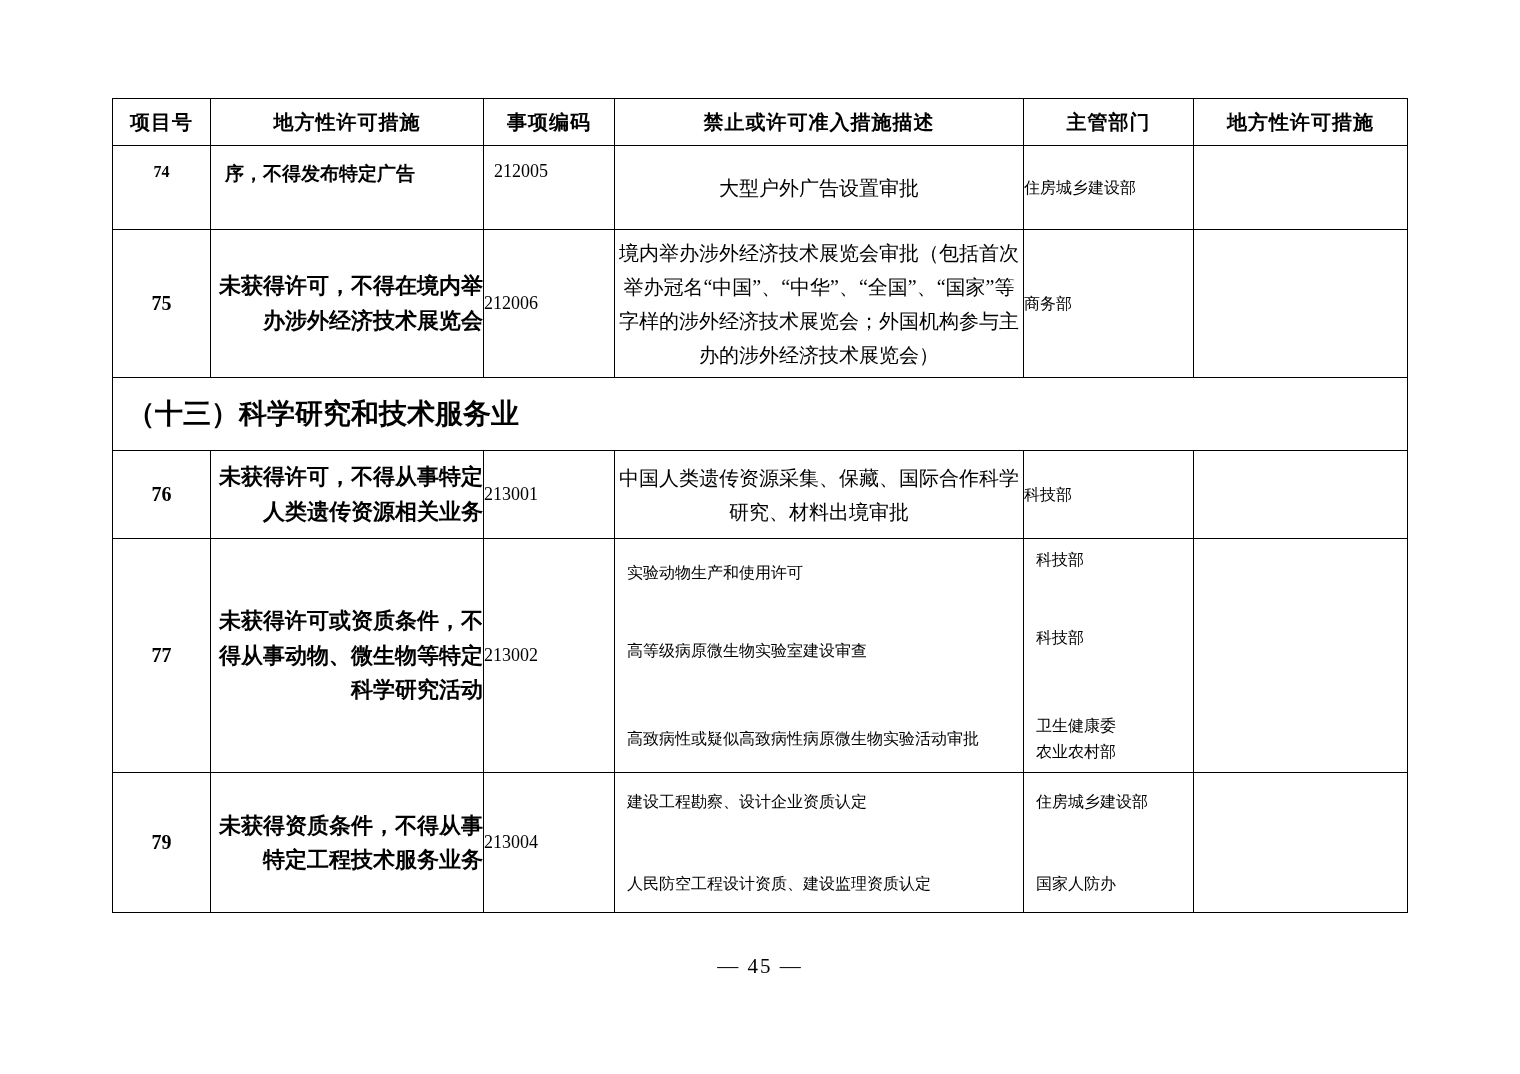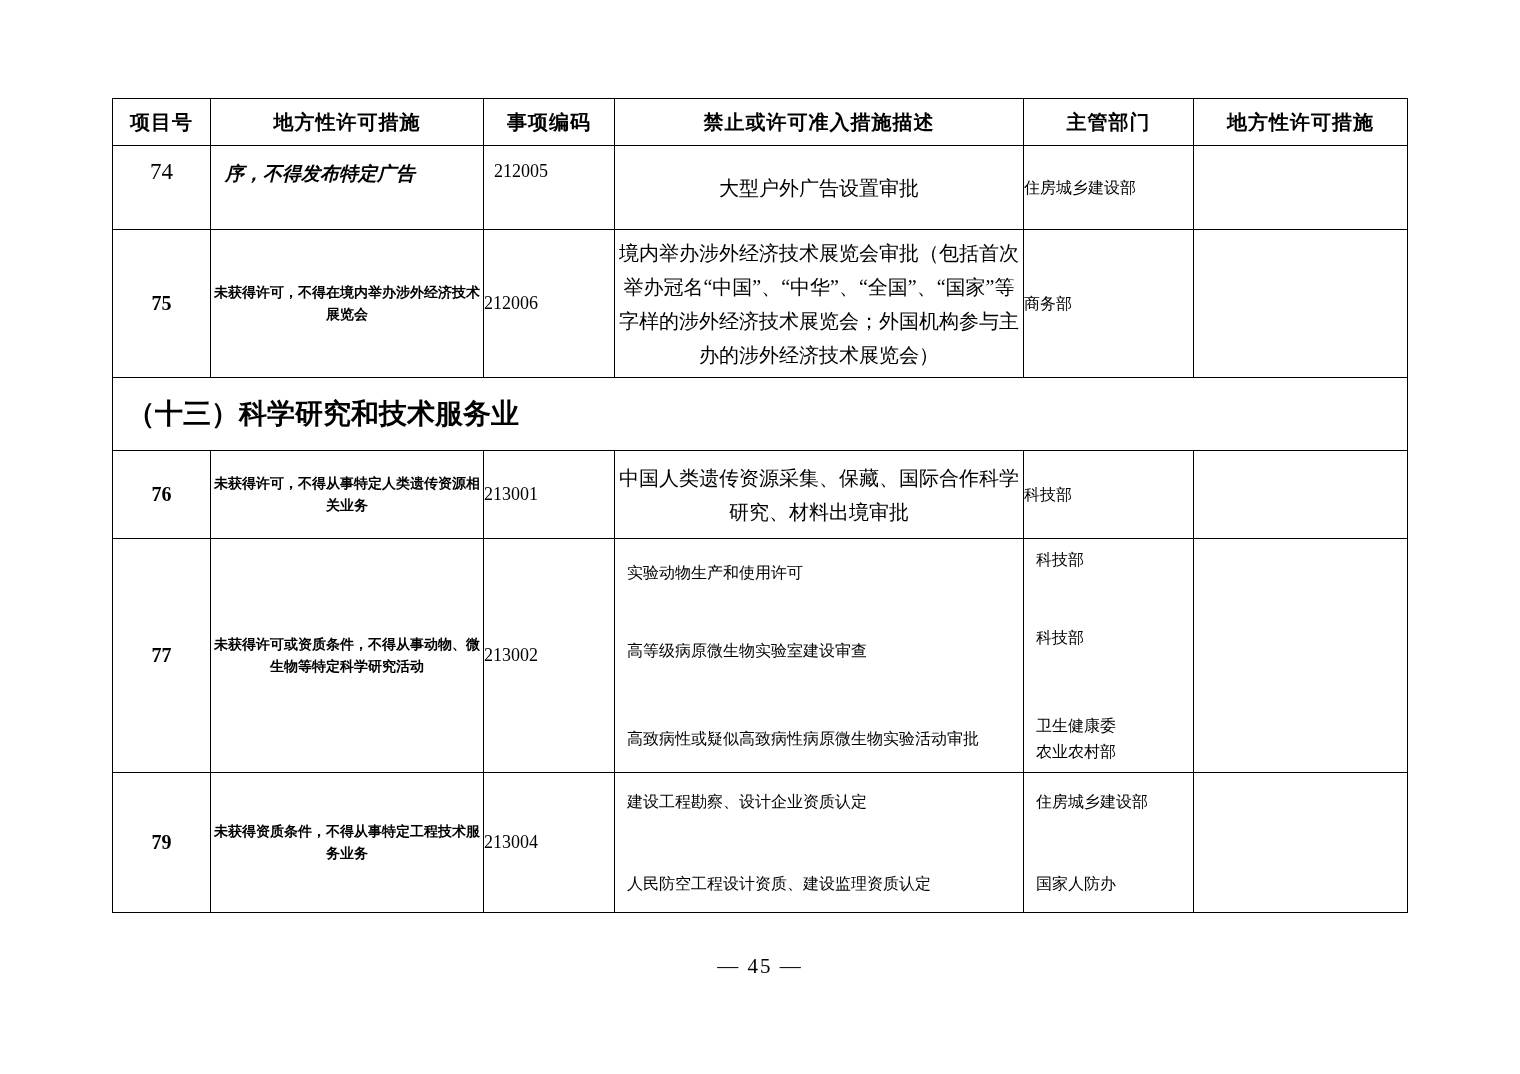--- a/index.html
+++ b/index.html
@@ -49,25 +49,25 @@
     font-family: "Liberation Serif", "DejaVu Serif", serif;
     height: 46px;
     letter-spacing: 1px;
   }
   .num {
     text-align: center;
     font-size: 20px;
     font-weight: bold;
   }
   .item-text {
-    font-size: 14px;
+    font-size: 22px;
     font-weight: bold;
     line-height: 1.55;
     padding: 6px 8px 6px 14px;
-    text-align: center;
+    text-align: right;
   }
   .code {
     font-size: 18px;
     padding-left: 10px;
     text-align: left;
   }
   .desc {
     font-size: 20px;
     line-height: 1.7;
     padding: 8px 10px 8px 12px;
@@ -110,30 +110,29 @@
     text-align: center;
     font-size: 21px;
     letter-spacing: 2px;
     font-family: "Liberation Serif", "DejaVu Serif", serif;
   }
   
   .cut-num {
     position: relative;
     top: -16px;
     text-align: center;
-    font-size: 23px;
-    font-weight: normal;
+    font-size: 16px;
+    font-weight: bold;
   }
   .cut-text {
     position: relative;
     top: -14px;
     font-size: 19px;
     font-weight: bold;
     padding-left: 14px;
-    font-style: italic;
   }
   .cut-code {
     position: relative;
     top: -16px;
     font-size: 18px;
     padding-left: 10px;
   }
 </style>
 </head>
 <body>

